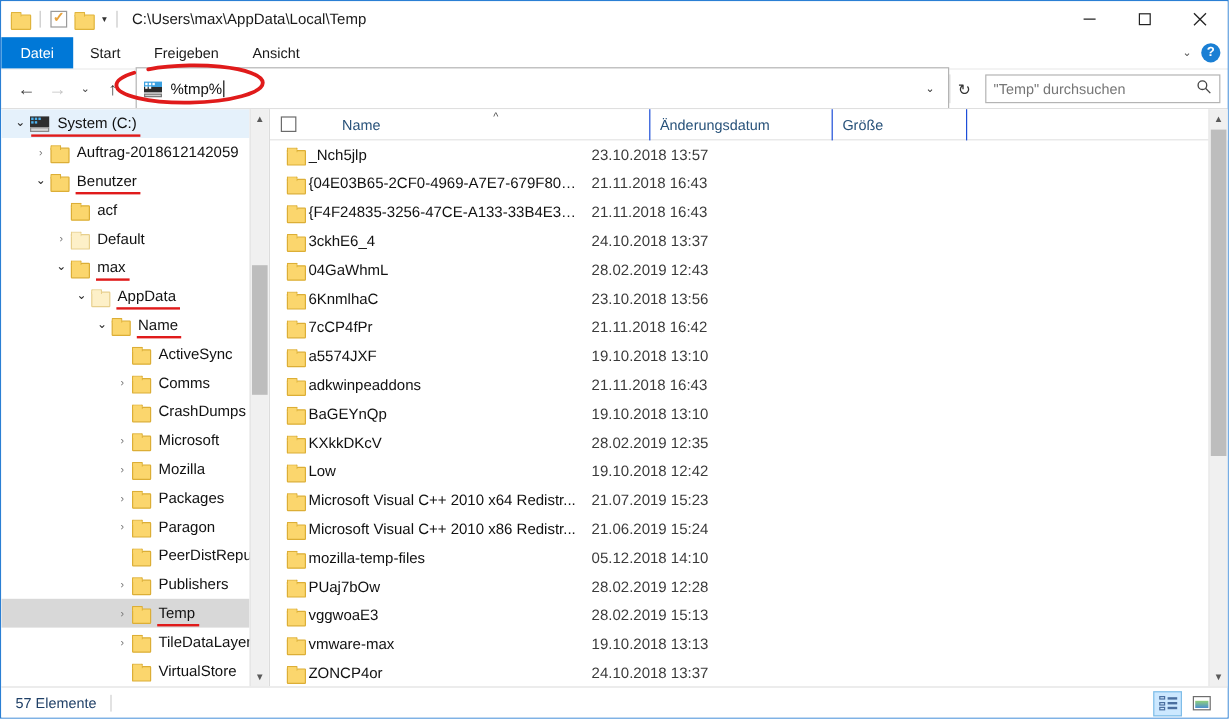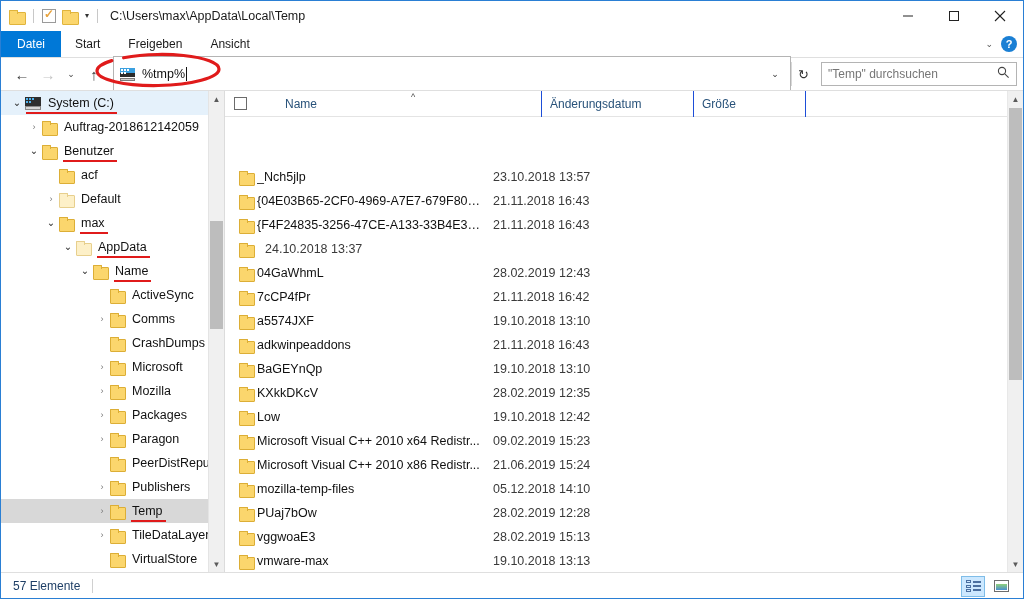--- a/index.html
+++ b/index.html
@@ -260,21 +260,20 @@
     position: absolute; left: 128px; top: 1px;
     font-size: 9px; color: #4a4a4a;
   }
   .ch-date { width: 124px; padding-left: 8px; }
   .ch-size { width: 84px; padding-left: 8px; }
   .ch-rest { width: 80px; }
 
   .rows {
     position: absolute; left: 0; top: 26px; right: 16px; bottom: 0;
     overflow: hidden;
-    margin-top: 48px;
   }
   .frow {
     height: 24px; display: flex; align-items: center;
     font-size: 12.5px; color: #111; white-space: nowrap;
   }
   .fc-icon { width: 32px; display: flex; align-items: center; justify-content: flex-start; padding-left: 14px; flex: none; }
   .fc-name { width: 228px; overflow: hidden; text-overflow: ellipsis; }
   .fc-date { width: 124px; padding-left: 8px; color: #3a3a3a; flex: none; }
   .fc-size { width: 84px; padding-right: 10px; text-align: right; color: #3a3a3a; flex: none; }
 
@@ -581,35 +580,44 @@
               <span class="ficon-folder"></span>
             </span>
             <span class="fc-name">{F4F24835-3256-47CE-A133-33B4E34D...</span>
             <span class="fc-date">21.11.2018 16:43</span>
             <span class="fc-size"></span>
           </div>
           <div class="frow">
             <span class="fc-icon">
               <span class="ficon-folder"></span>
             </span>
+            <span class="fc-name">3ckhE6_4</span>
             <span class="fc-date">24.10.2018 13:37</span>
             <span class="fc-size"></span>
           </div>
           <div class="frow">
             <span class="fc-icon">
               <span class="ficon-folder"></span>
             </span>
             <span class="fc-name">04GaWhmL</span>
             <span class="fc-date">28.02.2019 12:43</span>
             <span class="fc-size"></span>
           </div>
           <div class="frow">
             <span class="fc-icon">
               <span class="ficon-folder"></span>
             </span>
+            <span class="fc-name">6KnmlhaC</span>
+            <span class="fc-date">23.10.2018 13:56</span>
+            <span class="fc-size"></span>
+          </div>
+          <div class="frow">
+            <span class="fc-icon">
+              <span class="ficon-folder"></span>
+            </span>
             <span class="fc-name">7cCP4fPr</span>
             <span class="fc-date">21.11.2018 16:42</span>
             <span class="fc-size"></span>
           </div>
           <div class="frow">
             <span class="fc-icon">
               <span class="ficon-folder"></span>
             </span>
             <span class="fc-name">a5574JXF</span>
             <span class="fc-date">19.10.2018 13:10</span>
@@ -645,21 +653,21 @@
             </span>
             <span class="fc-name">Low</span>
             <span class="fc-date">19.10.2018 12:42</span>
             <span class="fc-size"></span>
           </div>
           <div class="frow">
             <span class="fc-icon">
               <span class="ficon-folder"></span>
             </span>
             <span class="fc-name">Microsoft Visual C++ 2010  x64 Redistr...</span>
-            <span class="fc-date">09.02.2019 15:23</span>
+            <span class="fc-date">21.07.2019 15:23</span>
             <span class="fc-size"></span>
           </div>
           <div class="frow">
             <span class="fc-icon">
               <span class="ficon-folder"></span>
             </span>
             <span class="fc-name">Microsoft Visual C++ 2010  x86 Redistr...</span>
             <span class="fc-date">21.06.2019 15:24</span>
             <span class="fc-size"></span>
           </div>

